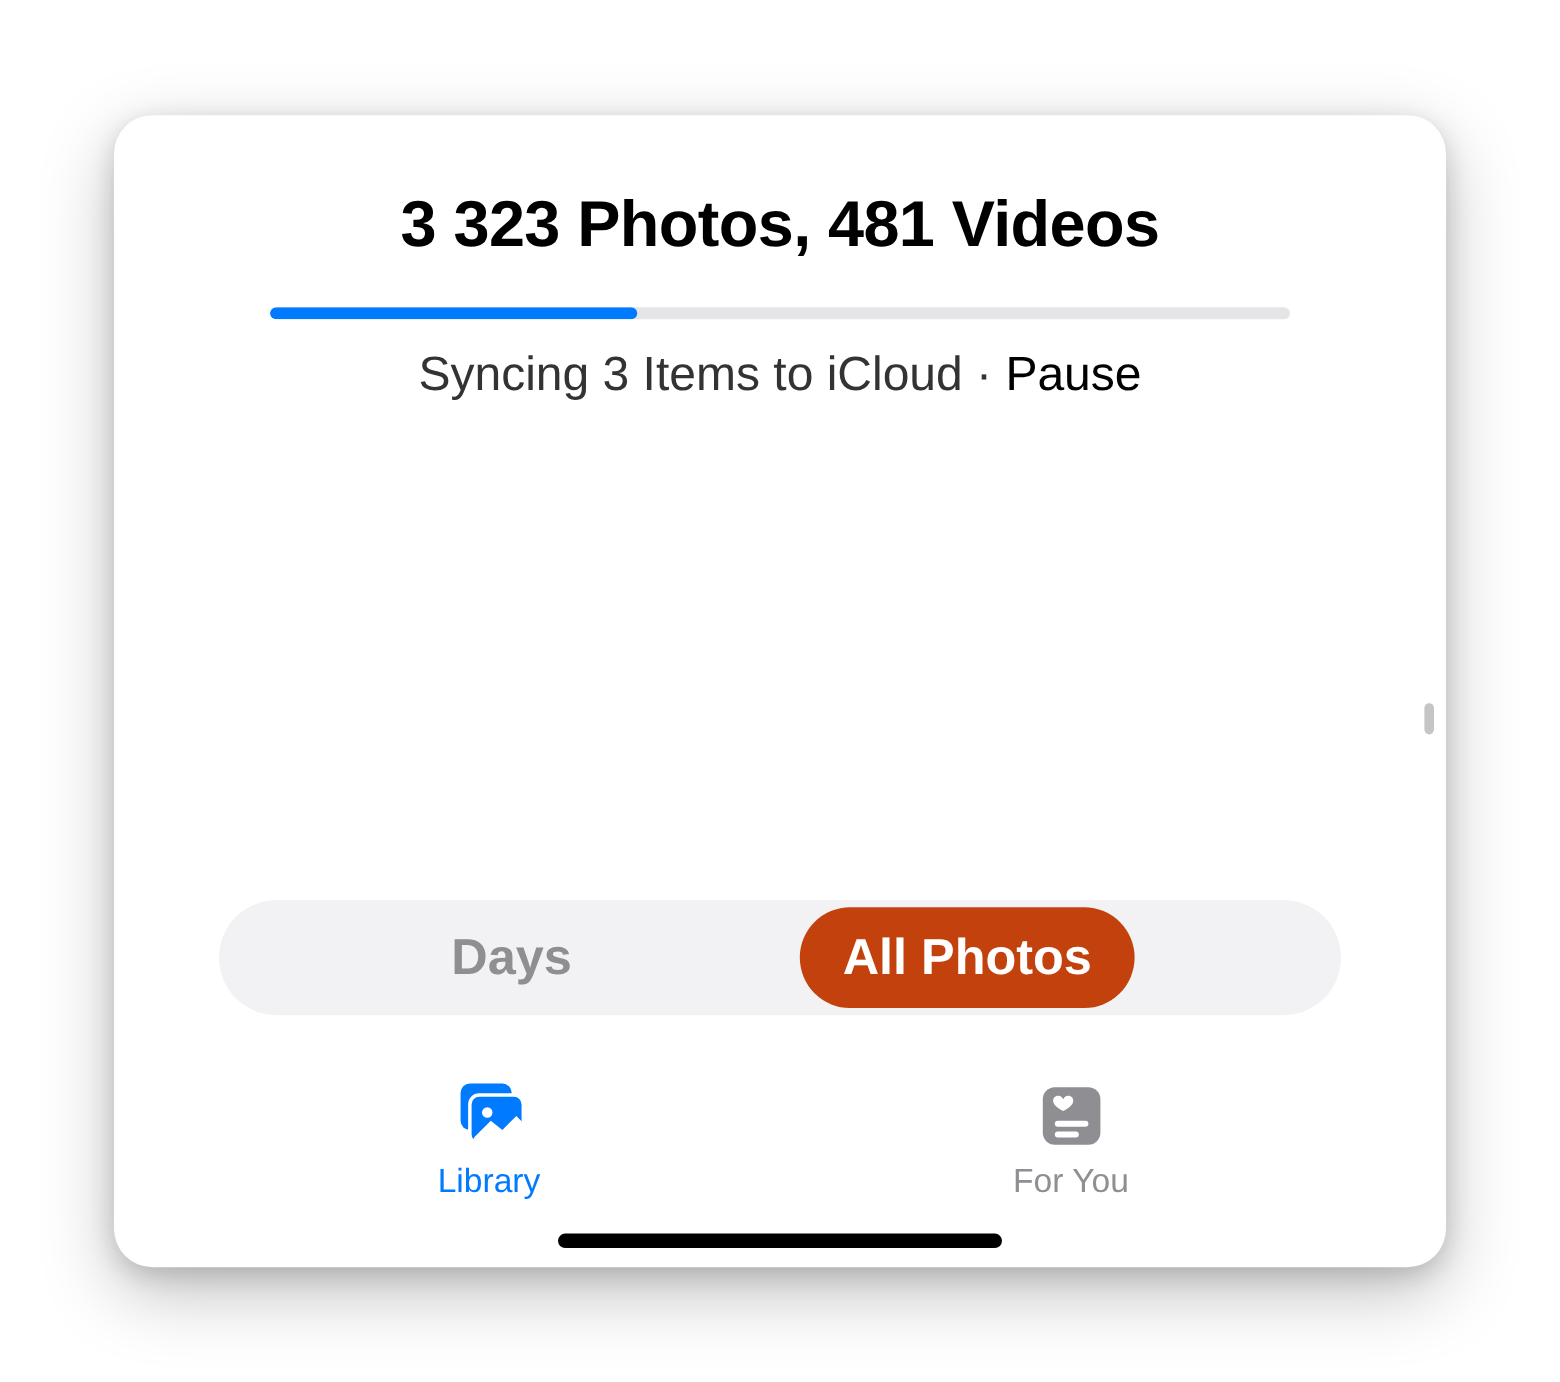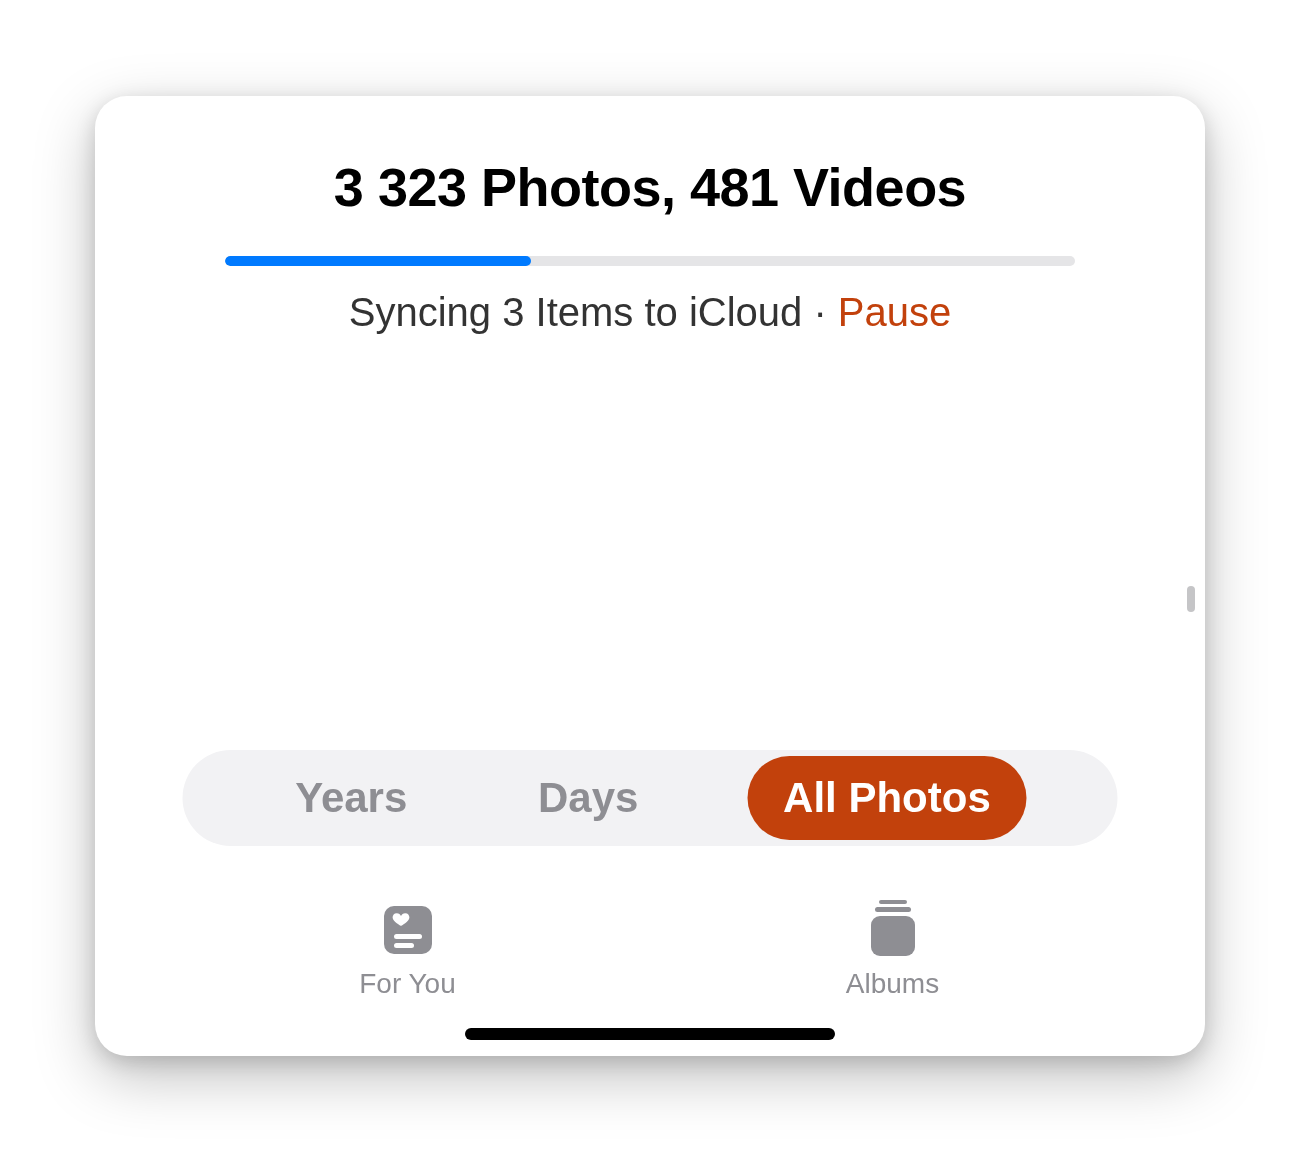--- a/index.html
+++ b/index.html
@@ -50,21 +50,21 @@
       border-radius: 5px;
     }
     .sync-row {
       text-align: center;
       margin-top: 24px;
       font-size: 40px;
       color: #333;
     }
     .sync-row .sep { color: #333; }
     .pause-link {
-      color: #c2410c;
+      color: #000000;
       cursor: pointer;
     }
     .scroll-indicator {
       position: absolute;
       right: 10px;
       top: 490px;
       width: 8px;
       height: 26px;
       background: #c5c5c7;
       border-radius: 4px;
@@ -154,49 +154,49 @@
       </div>
     </div>
 
     <div class="sync-row">
       <span>Syncing 3 Items to iCloud</span><span class="sep"> · </span><span class="pause-link">Pause</span>
     </div>
 
     <div class="scroll-indicator"></div>
 
     <div class="segmented">
-      <div class="seg">Years</div>
       <div class="seg">Days</div>
       <div class="seg active">All Photos</div>
     </div>
 
     <div class="tabbar">
 
+      <div class="tabitem active">
+        <div class="ticon">
+          <svg width="62" height="56" viewBox="0 0 62 56">
+            <rect x="6" y="0" width="44" height="40" rx="8" fill="#007aff"></rect>
+            <rect x="14" y="10" width="46" height="42" rx="8" fill="#007aff" stroke="#ffffff" stroke-width="3"></rect>
+            <circle cx="29" cy="25" r="4.5" fill="#ffffff"></circle>
+            <path d="M18 46 L32 32 L42 40 L54 28 L60 34 L60 46 Q60 52 54 52 L20 52 Q14 52 18 46 Z" fill="#ffffff"></path>
+          </svg>
+        </div>
+        <div class="tlabel">Library</div>
+      </div>
 
       <div class="tabitem">
         <div class="ticon">
           <svg width="56" height="56" viewBox="0 0 56 56">
             <rect x="4" y="4" width="48" height="48" rx="10" fill="#8e8e93"></rect>
             <path d="M18 14 c3 0 5 2 6 4 c1 -2 3 -4 6 -4 c4 0 6 3 6 6 c0 6 -12 12 -12 12 s-12 -6 -12 -12 c0 -3 2 -6 6 -6 z" fill="#ffffff" transform="scale(0.7) translate(6,2)"></path>
             <rect x="14" y="32" width="28" height="5" rx="2.5" fill="#ffffff"></rect>
             <rect x="14" y="41" width="20" height="5" rx="2.5" fill="#ffffff"></rect>
           </svg>
         </div>
         <div class="tlabel">For You</div>
       </div>
 
-      <div class="tabitem">
-        <div class="ticon">
-          <svg width="56" height="60" viewBox="0 0 56 60">
-            <rect x="14" y="0" width="28" height="4" rx="2" fill="#8e8e93"></rect>
-            <rect x="10" y="7" width="36" height="5" rx="2.5" fill="#8e8e93"></rect>
-            <rect x="6" y="16" width="44" height="40" rx="9" fill="#8e8e93"></rect>
-          </svg>
-        </div>
-        <div class="tlabel">Albums</div>
-      </div>
 
 
     </div>
 
     <div class="home-indicator"></div>
   </div>
 </div>
 
 </body></html>

